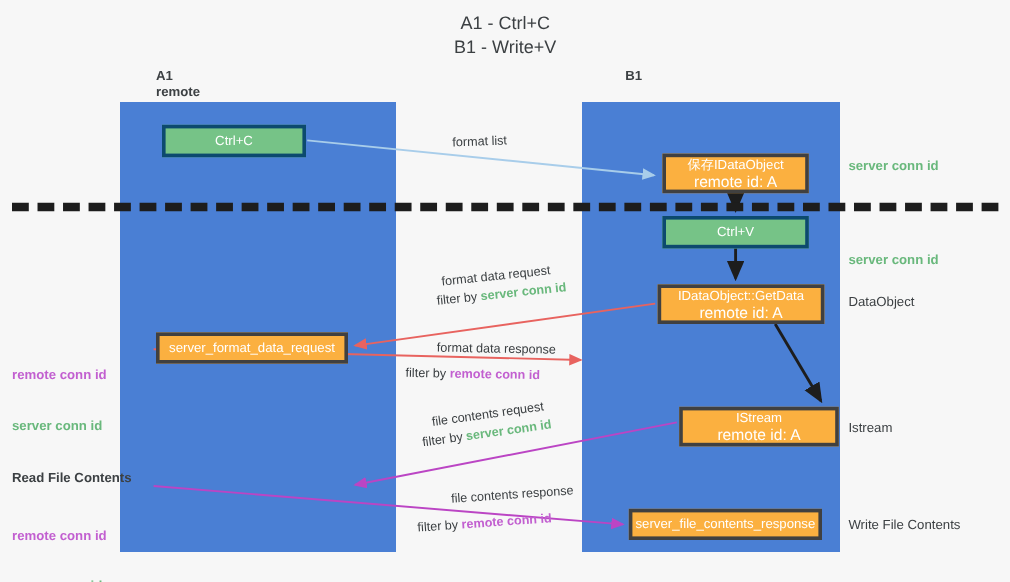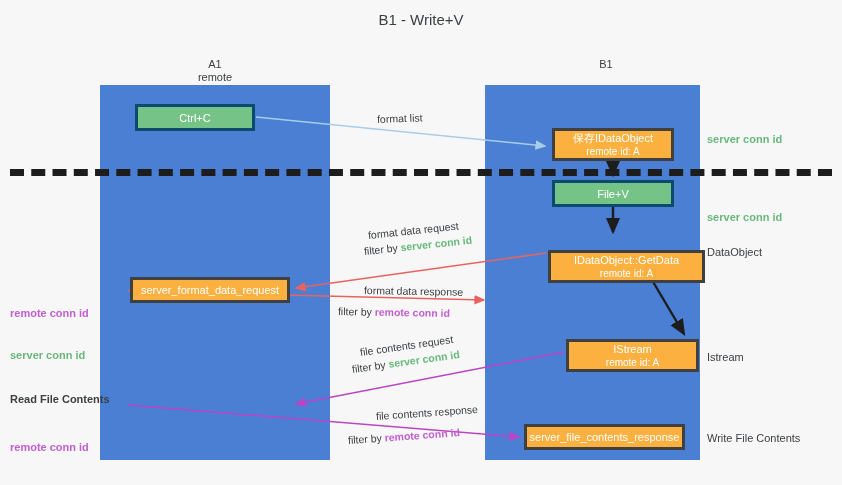--- a/index.html
+++ b/index.html
@@ -17,39 +17,40 @@
   }
   .title div{white-space:pre;}
 
   .lane{
     position:absolute;background:#4a7fd4;
   }
   #lane-a1{left:100px;top:85px;width:230px;height:375px;}
   #lane-b1{left:485px;top:85px;width:215px;height:375px;}
 
   .lane-head{
-    position:absolute;text-align:center;font-size:11px;color:#3c4043;
+    position:absolute;text-align:left;font-size:11px;color:#3c4043;
     line-height:13px;
+    font-weight:bold;
   }
   #head-a1{left:130px;top:58px;width:170px;}
   #head-b1{left:521px;top:58px;width:170px;}
 
   .node{
     position:absolute;box-sizing:border-box;
     display:flex;flex-direction:column;align-items:center;justify-content:center;
     color:#ffffff;font-size:11px;line-height:14px;text-align:center;
   }
   .node.green{background:#76c387;border:3px solid #0c4a6e;}
   .node.orange{background:#fbb040;border:3px solid #404040;}
-  .node .l2{font-size:10px;}
+  .node .l2{font-size:13px;}
 
   #n-ctrlc{left:135px;top:104px;width:120px;height:27px;}
   #n-save{left:552px;top:128px;width:122px;height:33px;}
   #n-ctrlv{left:552px;top:180px;width:122px;height:27px;}
-  #n-getdata{left:548px;top:250px;width:157px;height:33px;}
+  #n-getdata{left:548px;top:237px;width:139px;height:33px;}
   #n-fmtreq{left:130px;top:277px;width:160px;height:26px;}
   #n-fmtres{left:489px;top:287px;width:159px;height:26px;}
   #n-istream{left:566px;top:339px;width:133px;height:33px;}
   #n-filereq{left:130px;top:393px;width:160px;height:26px;}
   #n-fileres{left:524px;top:424px;width:161px;height:26px;}
 
   .dashed{
     position:absolute;left:10px;top:169px;width:822px;height:0;
     border-top:7px dashed #1d1d1d;
   }
@@ -77,20 +78,21 @@
     transform-origin:left center;
   }
   .ann b{font-weight:bold;}
 </style>
 </head>
 <body>
 
 <div id="stage">
 
   <div class="title">
+    <div>A1 - Ctrl+C</div>
     <div>B1 - Write+V</div>
   </div>
 
   <div class="lane" id="lane-a1"></div>
   <div class="lane" id="lane-b1"></div>
 
   <div class="lane-head" id="head-a1">
     <div>A1</div>
     <div>remote</div>
   </div>
@@ -130,21 +132,21 @@
   <div class="node green" id="n-ctrlc">
     <span>Ctrl+C</span>
   </div>
 
   <div class="node orange" id="n-save">
     <span>保存IDataObject</span>
     <span class="l2">remote id: A</span>
   </div>
 
   <div class="node green" id="n-ctrlv">
-    <span>File+V</span>
+    <span>Ctrl+V</span>
   </div>
 
   <div class="node orange" id="n-getdata">
     <span>IDataObject::GetData</span>
     <span class="l2">remote id: A</span>
   </div>
 
   <div class="node orange" id="n-fmtreq">
     <span>server_format_data_request</span>
   </div>

